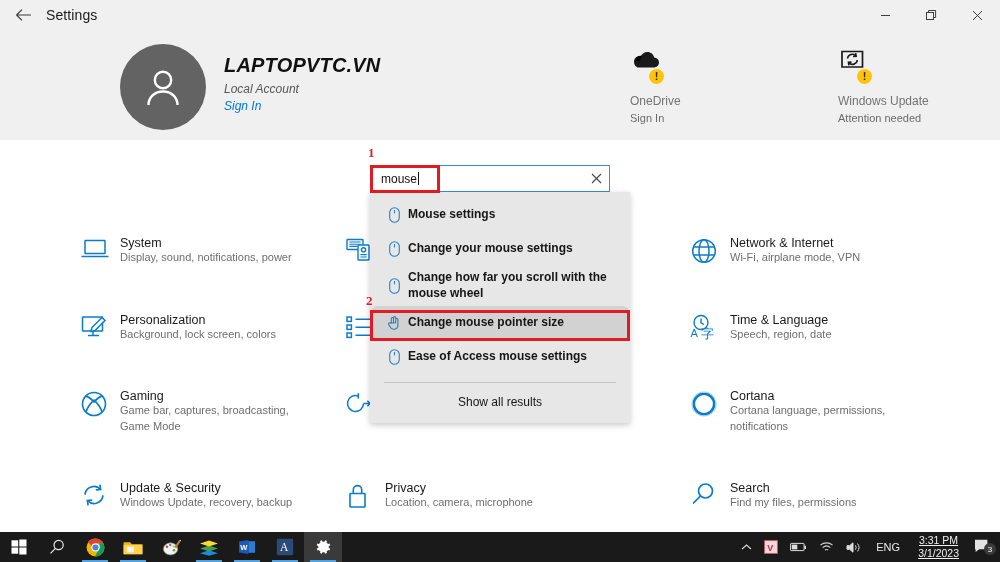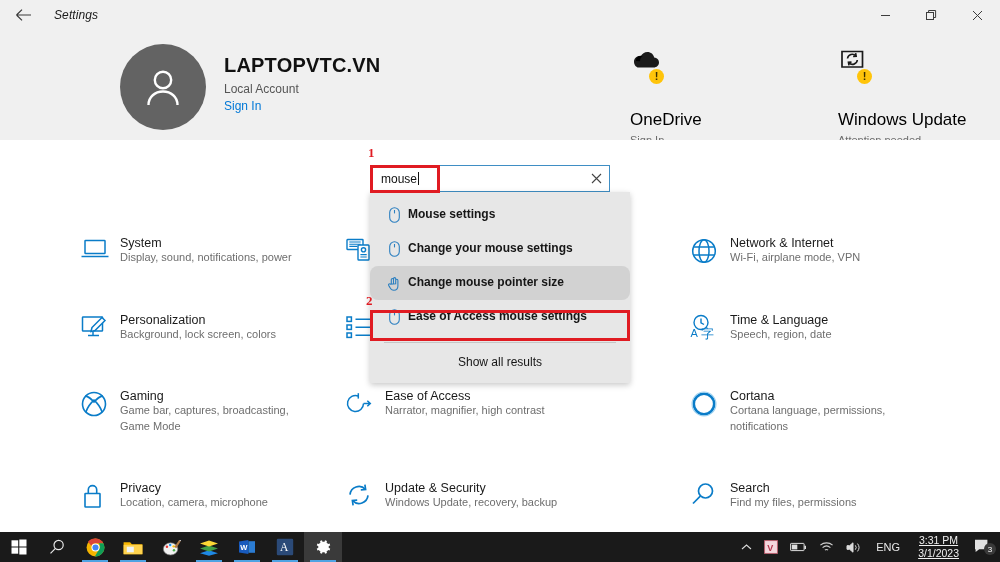--- a/index.html
+++ b/index.html
@@ -15,55 +15,55 @@
   .titlebar {
     position: absolute; top: 0; left: 0; width: 1000px; height: 30px;
     background: #f0f0f0; display: flex; align-items: center;
   }
   .back-btn {
     width: 46px; height: 30px; display: flex; align-items: center; justify-content: center;
     color: #3a3a3a;
   }
   .back-btn svg { display: block; }
   .titlebar-title {
-    font-size: 12px; color: #1a1a1a; margin-left: 8px; letter-spacing: .1px; font-style: italic;
+    font-size: 14px; color: #1a1a1a; margin-left: 0; letter-spacing: .1px;
   }
   .win-controls { position: absolute; right: 0; top: 0; display: flex; height: 30px; }
   .win-btn {
     width: 46px; height: 30px; display: flex; align-items: center; justify-content: center;
     color: #3d3d3d;
   }
 
   
   .header {
     position: absolute; top: 30px; left: 0; width: 1000px; height: 110px;
     background: #f0f0f0;
   }
-  .account { position: absolute; left: 120px; top: 14px; display: flex; align-items: flex-start; }
+  .account { position: absolute; left: 120px; top: 14px; display: flex; align-items: flex-start; font-style: italic; }
   .avatar {
     width: 86px; height: 86px; border-radius: 50%; background: #636363;
     display: flex; align-items: center; justify-content: center; flex: none;
   }
   .account-info { margin-left: 18px; padding-top: 10px; }
   .account-name {
     font-size: 20px; font-weight: bold; color: #111; letter-spacing: .2px;
   }
   .account-type { font-size: 12px; color: #555; margin-top: 5px; }
   .account-signin { font-size: 12px; color: #0078d7; margin-top: 3px; cursor: pointer; }
 
   .hdr-tiles { position: absolute; left: 630px; top: 18px; display: flex; gap: 78px; }
   .hdr-tile { width: 130px; }
   .hdr-icon-wrap { position: relative; width: 34px; height: 34px; }
   .badge-warn {
     position: absolute; right: 0px; bottom: -2px;
     width: 15px; height: 15px; border-radius: 50%;
     background: #ffc40a; color: #3c2f00; font-size: 11px; font-weight: bold;
     display: flex; align-items: center; justify-content: center; line-height: 1;
   }
-  .hdr-title { font-size: 17px; color: #000000; margin-top: 28px; }
+  .hdr-title { font-size: 12px; color: #737373; margin-top: 12px; }
   .hdr-sub { font-size: 11px; color: #6b6b6b; margin-top: 4px; }
 
   
   .body-area {
     position: absolute; top: 140px; left: 0; width: 1000px; height: 392px;
     background: #ffffff;
     padding-left: 24px;
   }
 
   
@@ -366,41 +366,41 @@
           </svg>
         </div>
         <div class="tile-text">
           <div class="tile-title">Cortana</div>
           <div class="tile-sub">Cortana language, permissions, notifications</div>
         </div>
       </div>
 
       <div class="tile">
         <div class="tile-icon">
+          <svg width="28" height="26" viewBox="0 0 28 26" fill="none" stroke="#0a7cc8" stroke-width="1.7">
+            <path d="M5 12.6a9 9 0 0115.4-5.3M23 13.4a9 9 0 01-15.4 5.3"></path>
+            <path d="M19.9 2.7l.7 4.8-4.8.3M8.1 23.3l-.7-4.8 4.8-.3"></path>
+          </svg>
+        </div>
+        <div class="tile-text">
+          <div class="tile-title">Update &amp; Security</div>
+          <div class="tile-sub">Windows Update, recovery, backup</div>
+        </div>
+      </div>
+
+      <div class="tile">
+        <div class="tile-icon">
           <svg width="26" height="28" viewBox="0 0 26 28" fill="none" stroke="#0a7cc8" stroke-width="1.6">
             <rect x="5" y="11.5" width="15" height="13.5" rx="0.6"></rect>
             <path d="M8.3 11.5V7.8a4.2 4.2 0 018.4 0v3.7"></path>
           </svg>
         </div>
         <div class="tile-text">
           <div class="tile-title">Privacy</div>
           <div class="tile-sub">Location, camera, microphone</div>
-        </div>
-      </div>
-
-      <div class="tile">
-        <div class="tile-icon">
-          <svg width="28" height="26" viewBox="0 0 28 26" fill="none" stroke="#0a7cc8" stroke-width="1.7">
-            <path d="M5 12.6a9 9 0 0115.4-5.3M23 13.4a9 9 0 01-15.4 5.3"></path>
-            <path d="M19.9 2.7l.7 4.8-4.8.3M8.1 23.3l-.7-4.8 4.8-.3"></path>
-          </svg>
-        </div>
-        <div class="tile-text">
-          <div class="tile-title">Update &amp; Security</div>
-          <div class="tile-sub">Windows Update, recovery, backup</div>
         </div>
       </div>
 
       <div class="tile">
         <div class="tile-icon">
           <svg width="28" height="26" viewBox="0 0 28 26" fill="none" stroke="#0a7cc8" stroke-width="1.7">
             <circle cx="15.5" cy="9" r="7"></circle>
             <path d="M10.3 14.2L3 21.5"></path>
           </svg>
         </div>
@@ -439,20 +439,29 @@
     <div class="dd-item">
       <div class="dd-icon">
         <svg width="11" height="16" viewBox="0 0 11 16" fill="none" stroke="#2b7fc0" stroke-width="1.1">
           <rect x="0.7" y="0.7" width="9.6" height="14.6" rx="4.8"></rect>
             <path d="M5.5 3v3.4"></path>
         </svg>
       </div>
       <div class="dd-label">Change your mouse settings</div>
     </div>
 
+    <div class="dd-item">
+      <div class="dd-icon">
+        <svg width="11" height="16" viewBox="0 0 11 16" fill="none" stroke="#2b7fc0" stroke-width="1.1">
+          <rect x="0.7" y="0.7" width="9.6" height="14.6" rx="4.8"></rect>
+            <path d="M5.5 3v3.4"></path>
+        </svg>
+      </div>
+      <div class="dd-label">Change how far you scroll with the mouse wheel</div>
+    </div>
 
     <div class="dd-item selected">
       <div class="dd-icon">
         <svg width="15" height="15" viewBox="0 0 15 15" fill="none" stroke="#2b7fc0" stroke-width="1.1">
           <path d="M4.3 8.2V3.6a1.1 1.1 0 012.2 0v4M6.5 7.3V2.7a1.1 1.1 0 012.2 0v4.6M8.7 7.8V4.4a1.1 1.1 0 012.2 0V10c0 2.4-1.6 4.2-4 4.2-2.1 0-3.2-1-3.9-2.6L1.6 9.3a1.1 1.1 0 011.8-1.2z"></path>
         </svg>
       </div>
       <div class="dd-label">Change mouse pointer size</div>
     </div>
 

